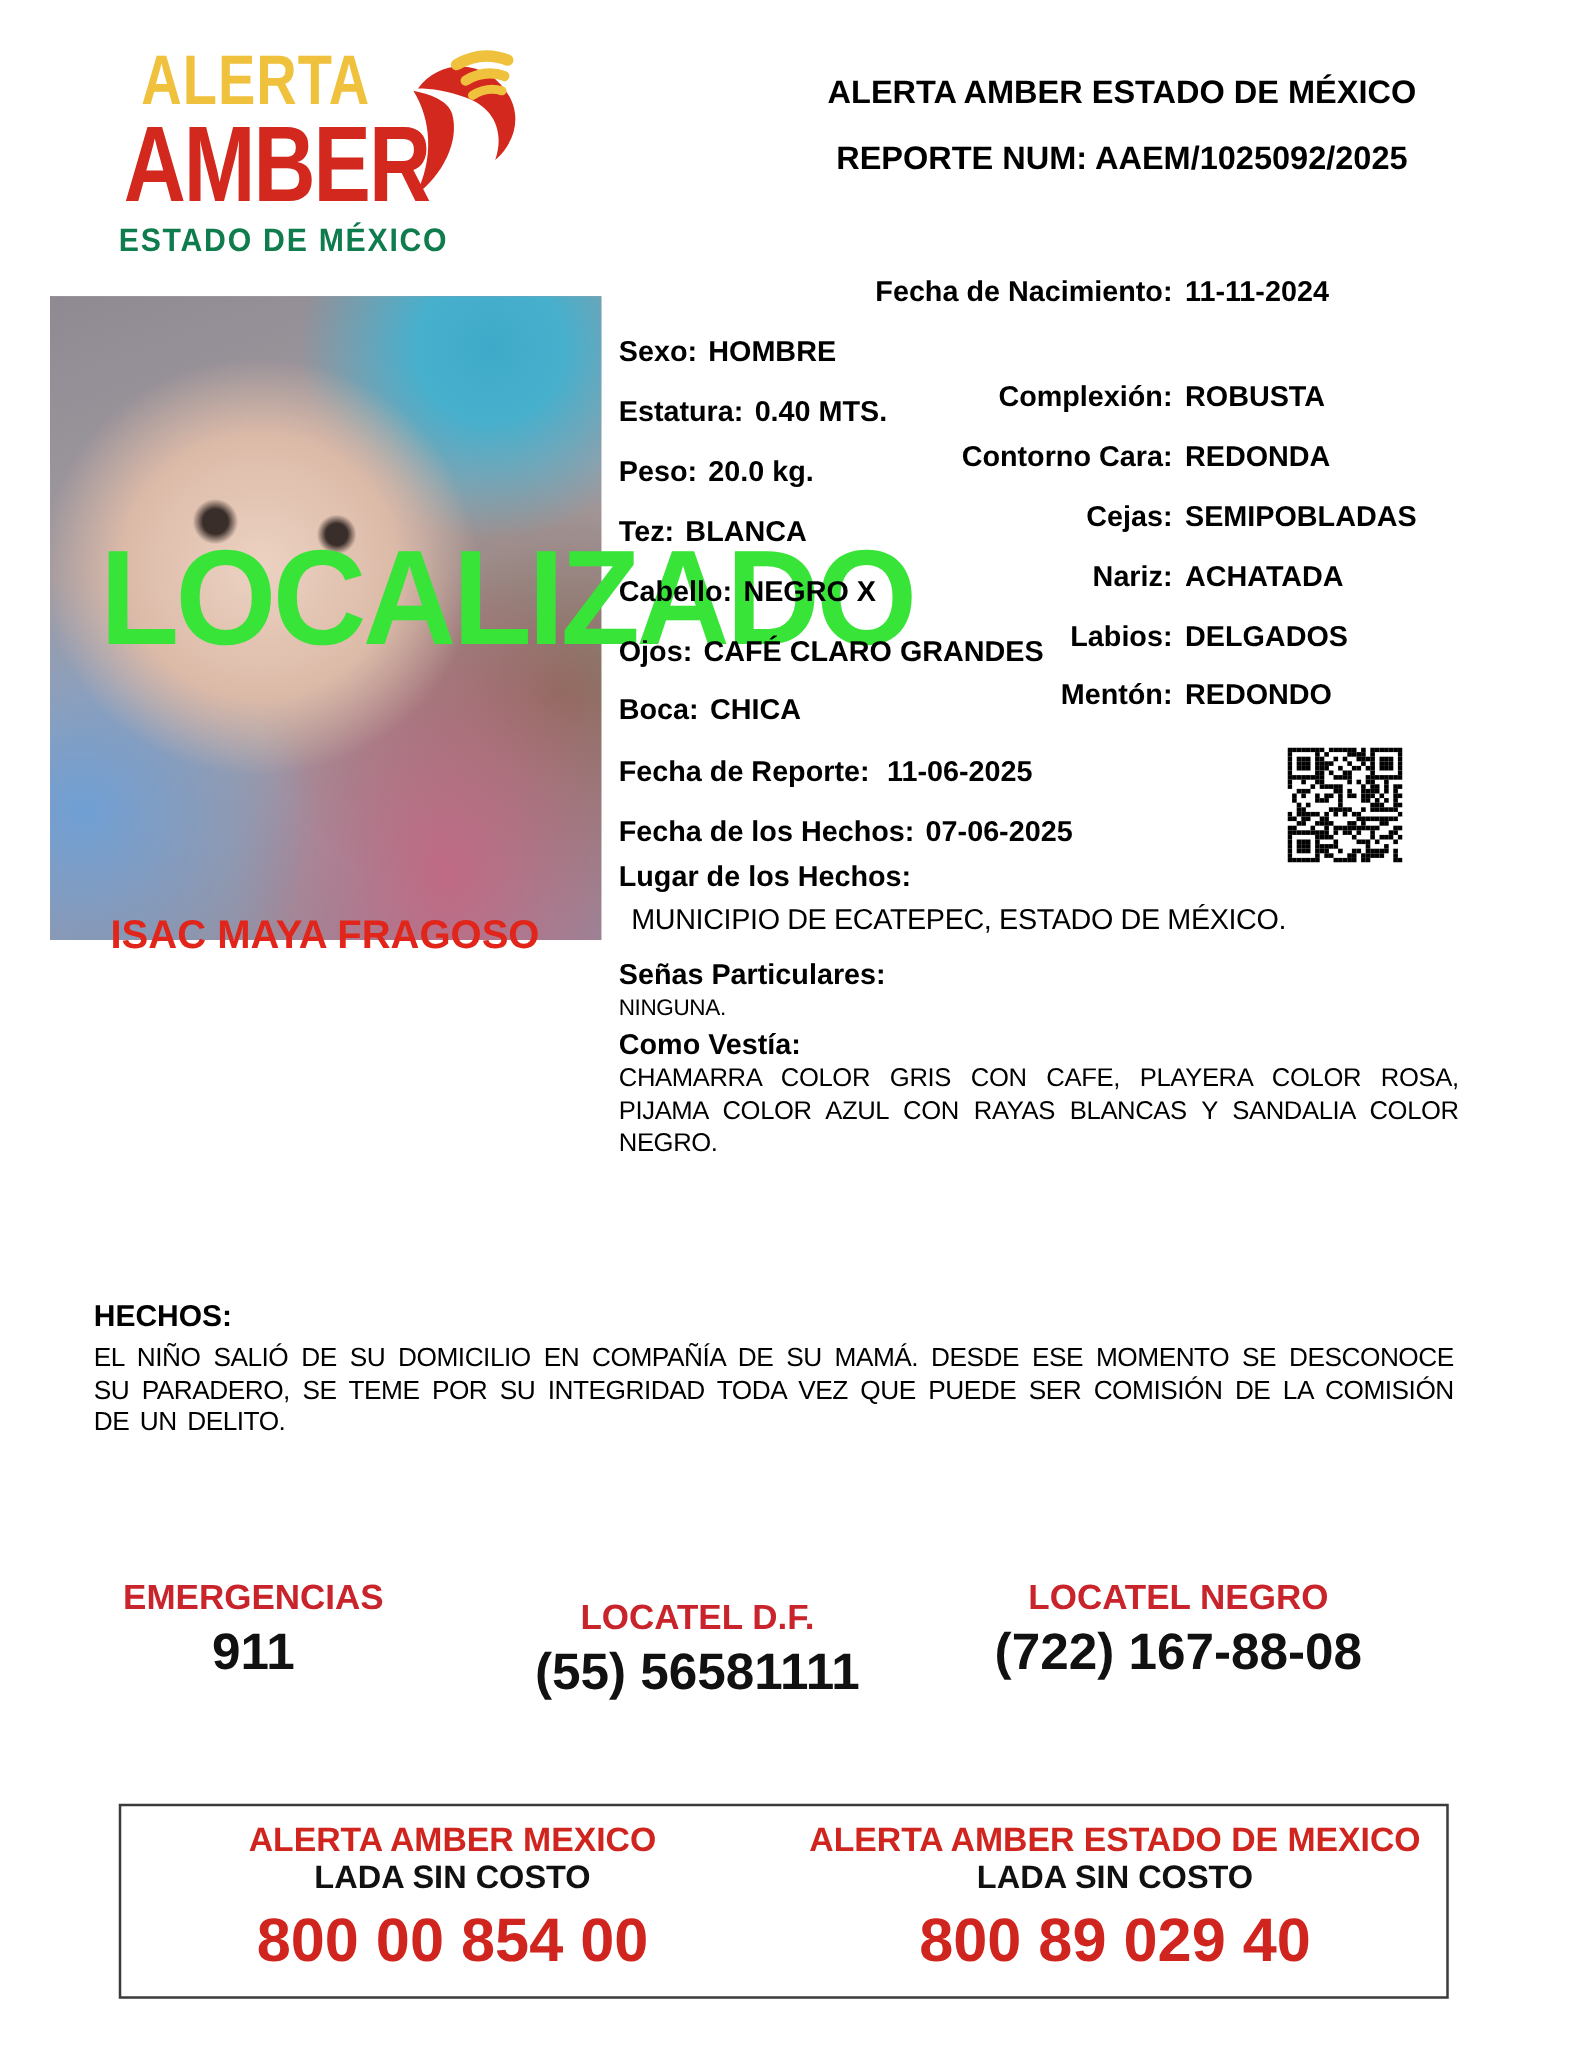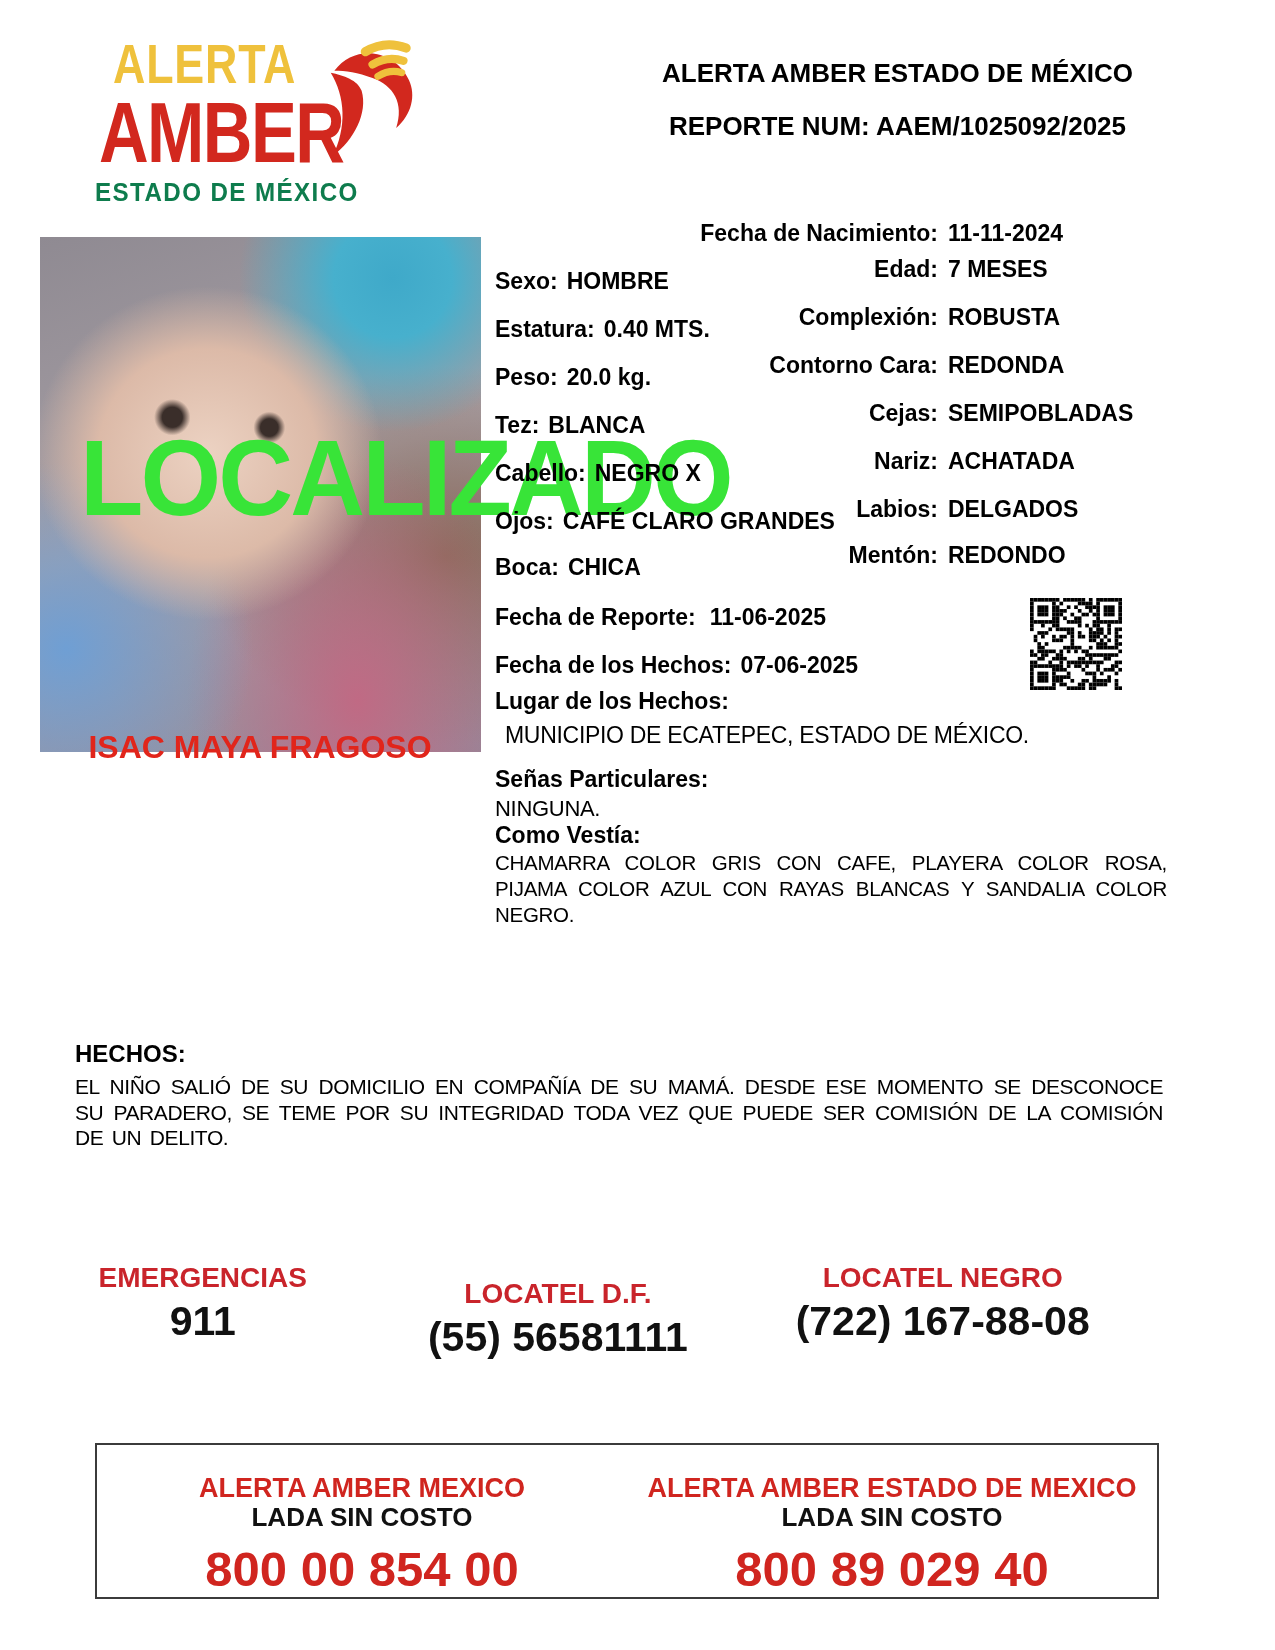--- a/index.html
+++ b/index.html
@@ -41,41 +41,41 @@
     transform:scaleX(0.96);transform-origin:left;}
   
   .details{position:absolute;left:495px;top:210px;width:672px;z-index:10;font-weight:700;font-size:23px;}
   .drow{position:absolute;left:0;width:100%;height:34px;white-space:nowrap;}
   .drow .lft{position:absolute;left:0;top:12px;}
   .drow .rgt{position:absolute;left:0;top:0;width:100%;}
   .drow .rgt .l{display:inline-block;width:443px;text-align:right;}
   .drow .rgt .v{margin-left:10px;}
   .lft .v{margin-left:9px;}
   .blk-lbl{position:absolute;left:0;font-weight:700;font-size:23px;white-space:nowrap;}
-  .blk-val{position:absolute;font-weight:400;font-size:22px;letter-spacing:-0.3px;}
+  .blk-val{position:absolute;font-weight:400;font-size:18px;letter-spacing:-0.3px;}
   .clothing{width:100%;text-align:justify;line-height:1.28;font-size:20.5px;}
   
   .qr{position:absolute;left:1030px;top:598px;width:92px;height:92px;z-index:10;}
   
   .hechos{position:absolute;left:75px;top:1040px;width:1088px;}
   .hechos-lbl{font-size:24px;font-weight:700;}
   .hechos-txt{font-size:21px;font-weight:400;margin-top:6px;line-height:1.22;
     text-align:justify;letter-spacing:-0.4px;word-spacing:3px;}
   
   .emg{position:absolute;left:35px;top:1262px;width:1105px;display:flex;justify-content:flex-start;}
   .emg-col{text-align:center;}
   .emg-col.c1{width:340px;}
   .emg-col.c2{width:380px;margin-top:16px;}
   .emg-col.c3{width:400px;}
   .emg-lbl{font-size:28px;font-weight:700;color:#C9242B;}
   .emg-num{font-size:41px;font-weight:700;color:#111;margin-top:4px;letter-spacing:0;}
   
   .hotbox{position:absolute;left:95px;top:1443px;width:1060px;height:152px;
     border:2px solid #3b3b3b;display:flex;background:#fff;}
-  .hot-col{width:50%;text-align:center;padding-top:28px;}
+  .hot-col{width:50%;text-align:center;padding-top:12px;}
   .hot-title{font-size:27px;font-weight:700;color:#D0251F;white-space:nowrap;}
   .hot-sub{font-size:26px;font-weight:700;color:#111;margin-top:-2px;}
   .hot-num{font-size:49px;font-weight:800;color:#D0251F;margin-top:8px;white-space:nowrap;}
 </style>
 </head>
 <body>
 
 <div class="page">
 
   <div class="logo">
@@ -103,21 +103,20 @@
 
   <div class="details">
 
     <div class="drow" style="top:10px;">
       <span class="rgt">
         <span class="l">Fecha de Nacimiento:</span><span class="v">11-11-2024</span>
       </span>
     </div>
 
     <div class="drow" style="top:46px;">
-      <span class="rgt"><span class="l">Edad:</span><span class="v">7 MESES</span></span>
       <span class="lft"><span>Sexo:</span><span class="v">HOMBRE</span></span>
     </div>
     <div class="drow" style="top:94px;">
       <span class="rgt"><span class="l">Complexión:</span><span class="v">ROBUSTA</span></span>
       <span class="lft"><span>Estatura:</span><span class="v">0.40 MTS.</span></span>
     </div>
     <div class="drow" style="top:142px;">
       <span class="rgt"><span class="l">Contorno Cara:</span><span class="v">REDONDA</span></span>
       <span class="lft"><span>Peso:</span><span class="v">20.0 kg.</span></span>
     </div>

